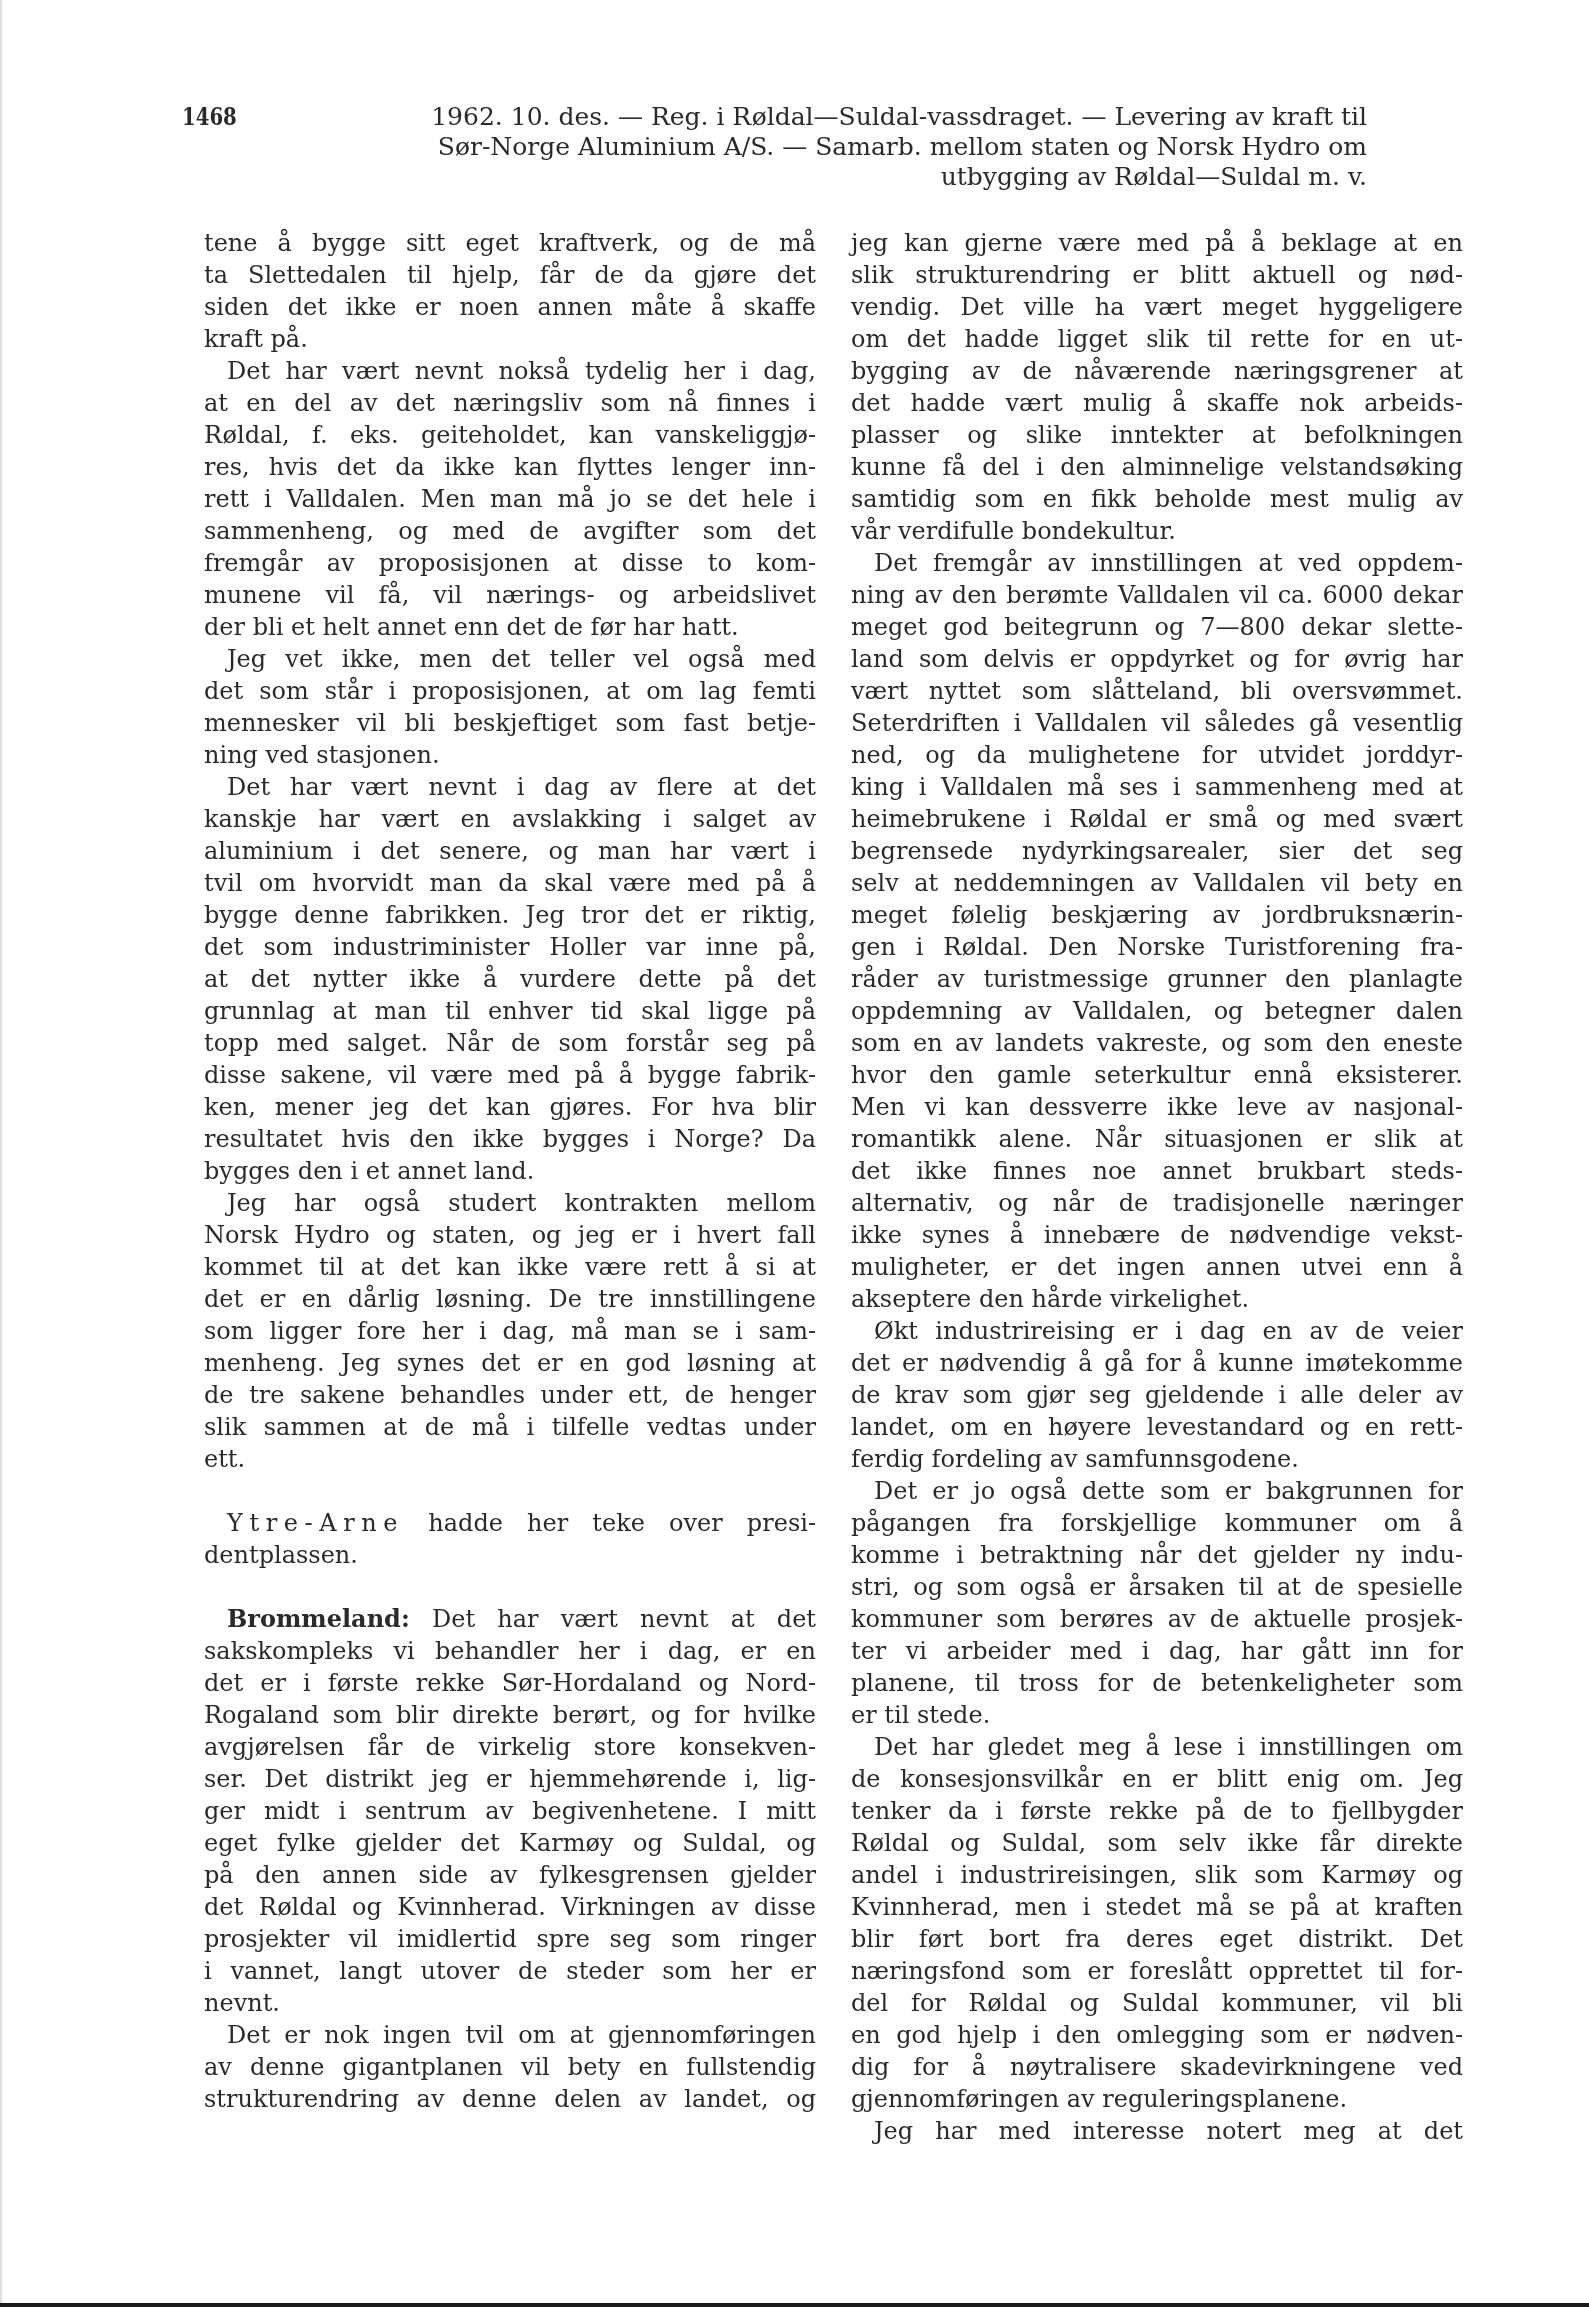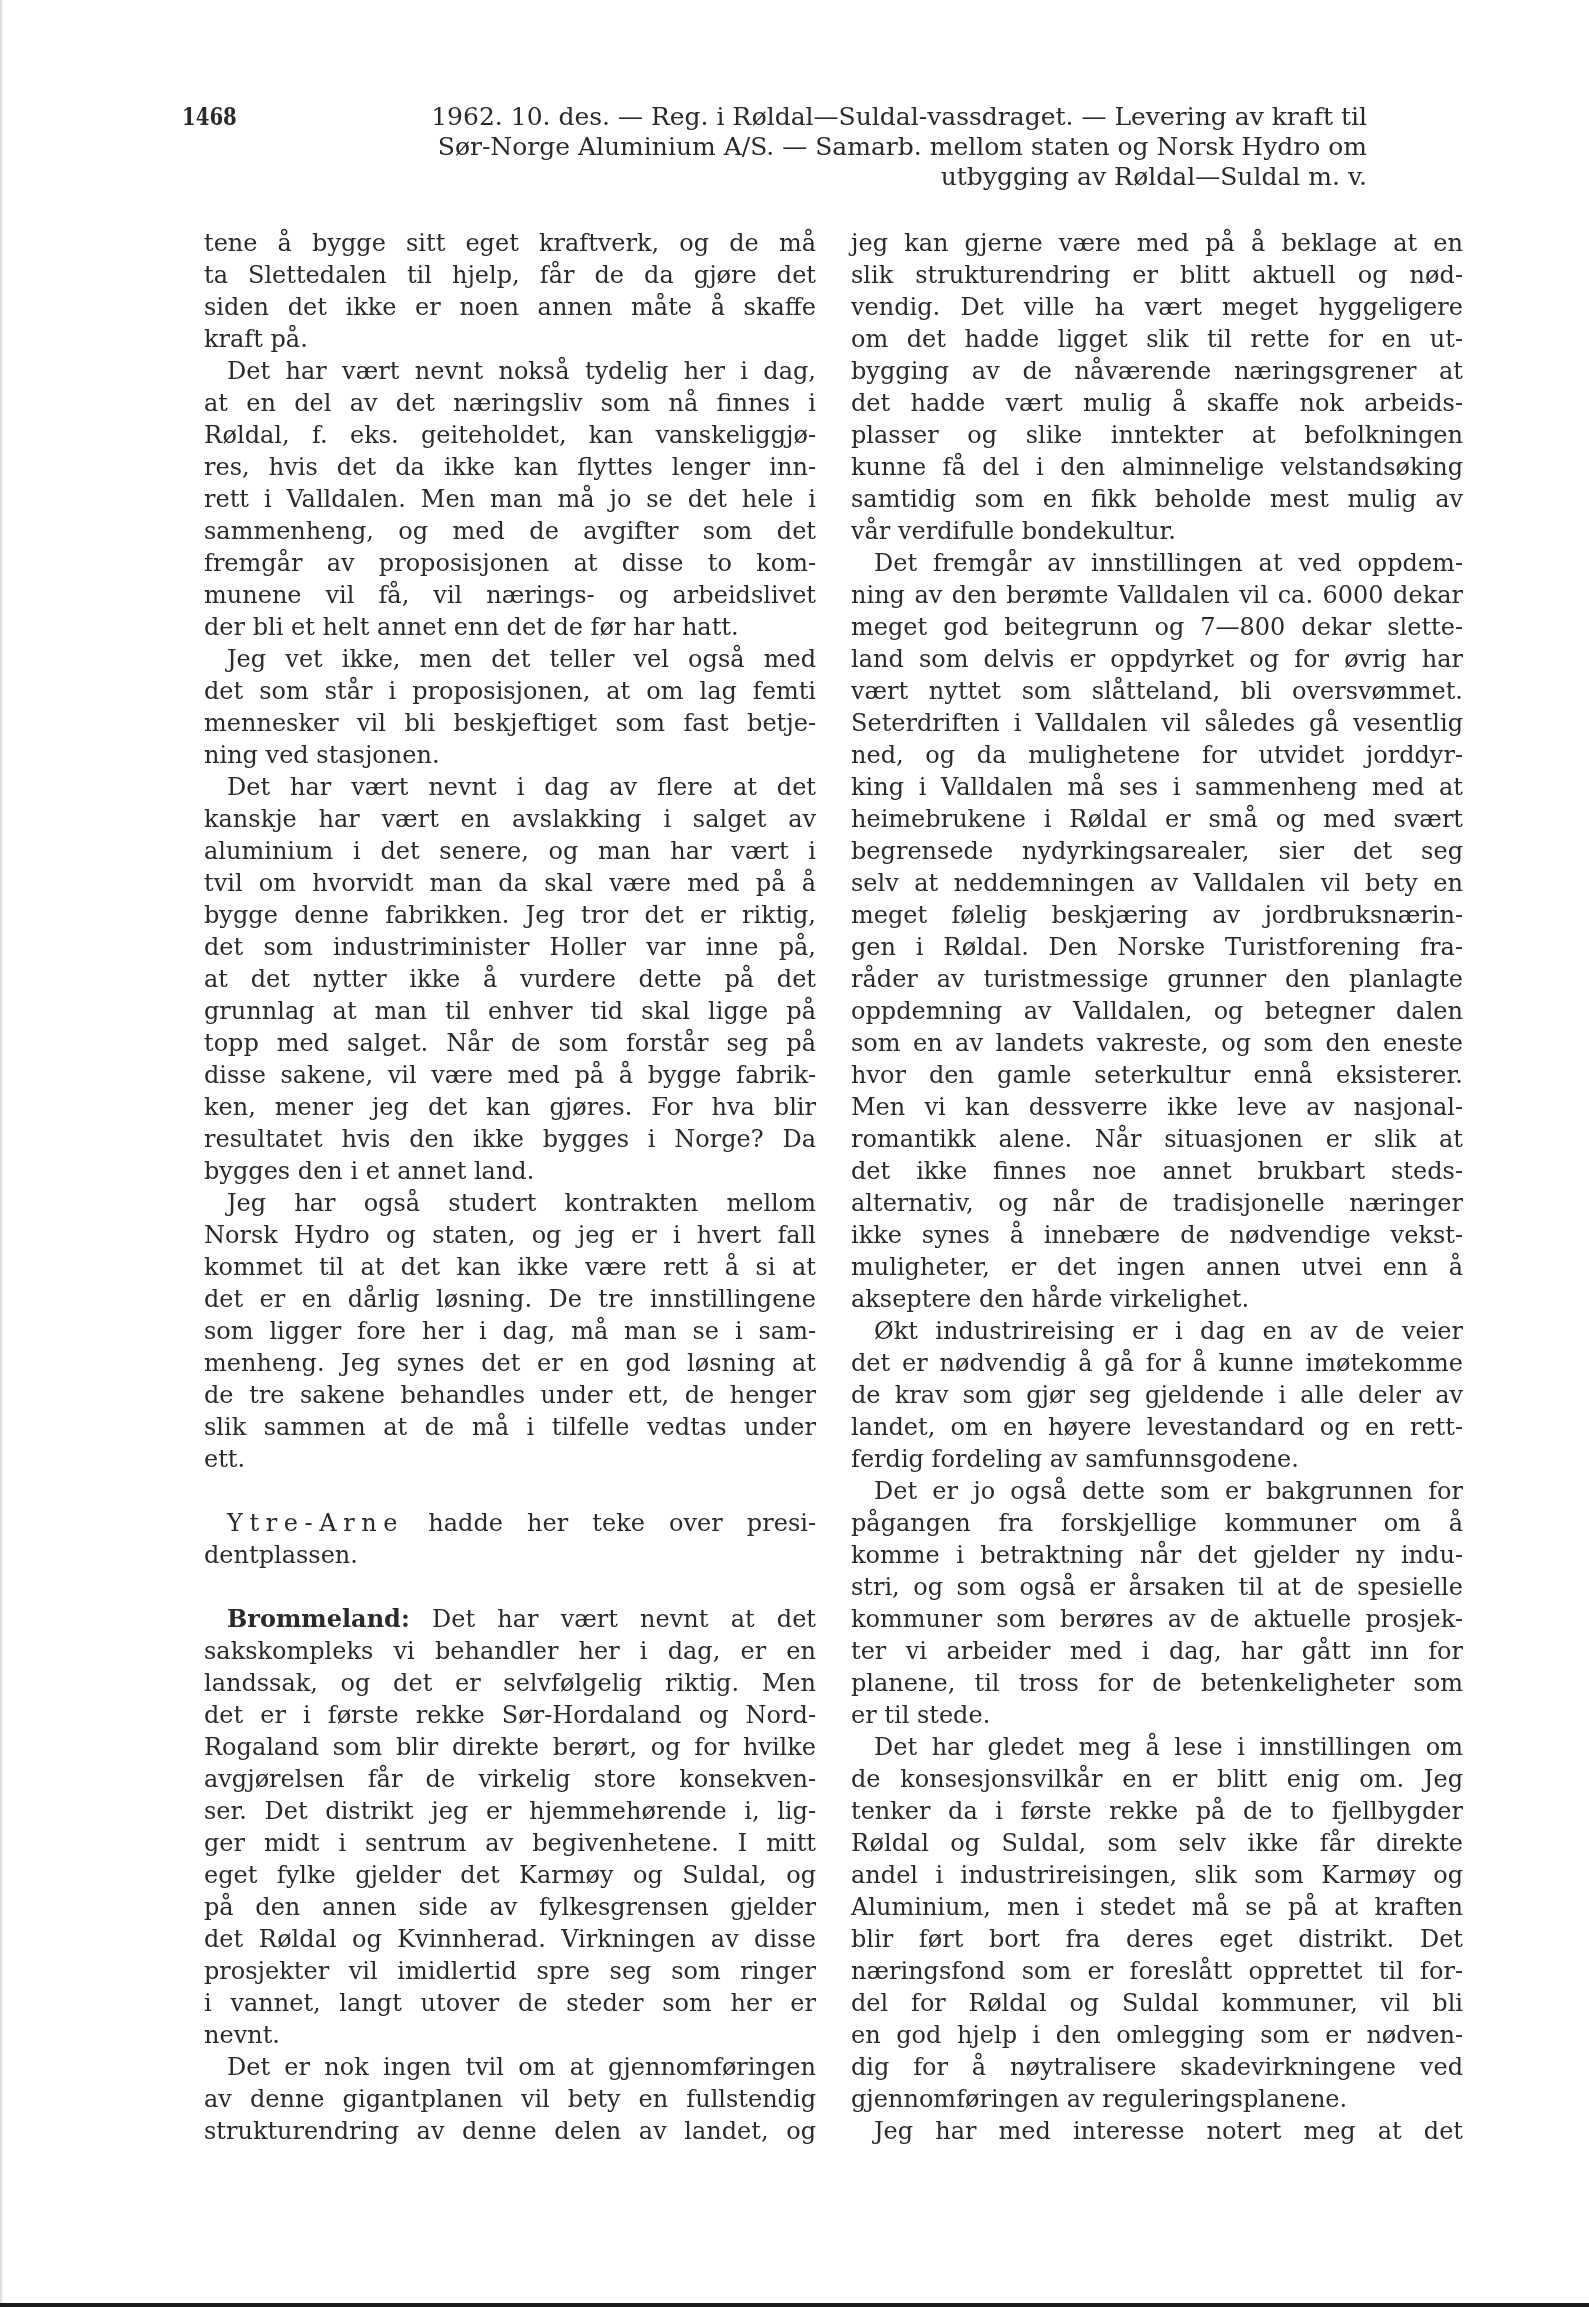--- a/index.html
+++ b/index.html
@@ -110,21 +110,20 @@
   <div>
     <span class="ln indent"><span class="spaced">Ytre-Arne</span> <span>hadde her teke over presi-</span></span>
     <span class="ln last">dentplassen.</span>
   </div>
 
   <div class="gap"></div>
 
   <div>
     <span class="ln indent"><span class="speaker">Brommeland:</span> <span>Det har vært nevnt at det</span></span>
     <span class="ln">sakskompleks vi behandler her i dag, er en</span>
-    <span class="ln">landssak, og det er selvfølgelig riktig. Men</span>
     <span class="ln">det er i første rekke Sør-Hordaland og Nord-</span>
     <span class="ln">Rogaland som blir direkte berørt, og for hvilke</span>
     <span class="ln">avgjørelsen får de virkelig store konsekven-</span>
     <span class="ln">ser. Det distrikt jeg er hjemmehørende i, lig-</span>
     <span class="ln">ger midt i sentrum av begivenhetene. I mitt</span>
     <span class="ln">eget fylke gjelder det Karmøy og Suldal, og</span>
     <span class="ln">på den annen side av fylkesgrensen gjelder</span>
     <span class="ln">det Røldal og Kvinnherad. Virkningen av disse</span>
     <span class="ln">prosjekter vil imidlertid spre seg som ringer</span>
     <span class="ln">i vannet, langt utover de steder som her er</span>
@@ -192,21 +191,21 @@
     <span class="ln">ter vi arbeider med i dag, har gått inn for</span>
     <span class="ln">planene, til tross for de betenkeligheter som</span>
     <span class="ln last">er til stede.</span>
   </div>
   <div>
     <span class="ln indent">Det har gledet meg å lese i innstillingen om</span>
     <span class="ln">de konsesjonsvilkår en er blitt enig om. Jeg</span>
     <span class="ln">tenker da i første rekke på de to fjellbygder</span>
     <span class="ln">Røldal og Suldal, som selv ikke får direkte</span>
     <span class="ln">andel i industrireisingen, slik som Karmøy og</span>
-    <span class="ln">Aluminium, men i stedet må se på at kraften</span>
+    <span class="ln">Kvinnherad, men i stedet må se på at kraften</span>
     <span class="ln">blir ført bort fra deres eget distrikt. Det</span>
     <span class="ln">næringsfond som er foreslått opprettet til for-</span>
     <span class="ln">del for Røldal og Suldal kommuner, vil bli</span>
     <span class="ln">en god hjelp i den omlegging som er nødven-</span>
     <span class="ln">dig for å nøytralisere skadevirkningene ved</span>
     <span class="ln last">gjennomføringen av reguleringsplanene.</span>
   </div>
   <div>
     <span class="ln indent">Jeg har med interesse notert meg at det</span>
   </div>

